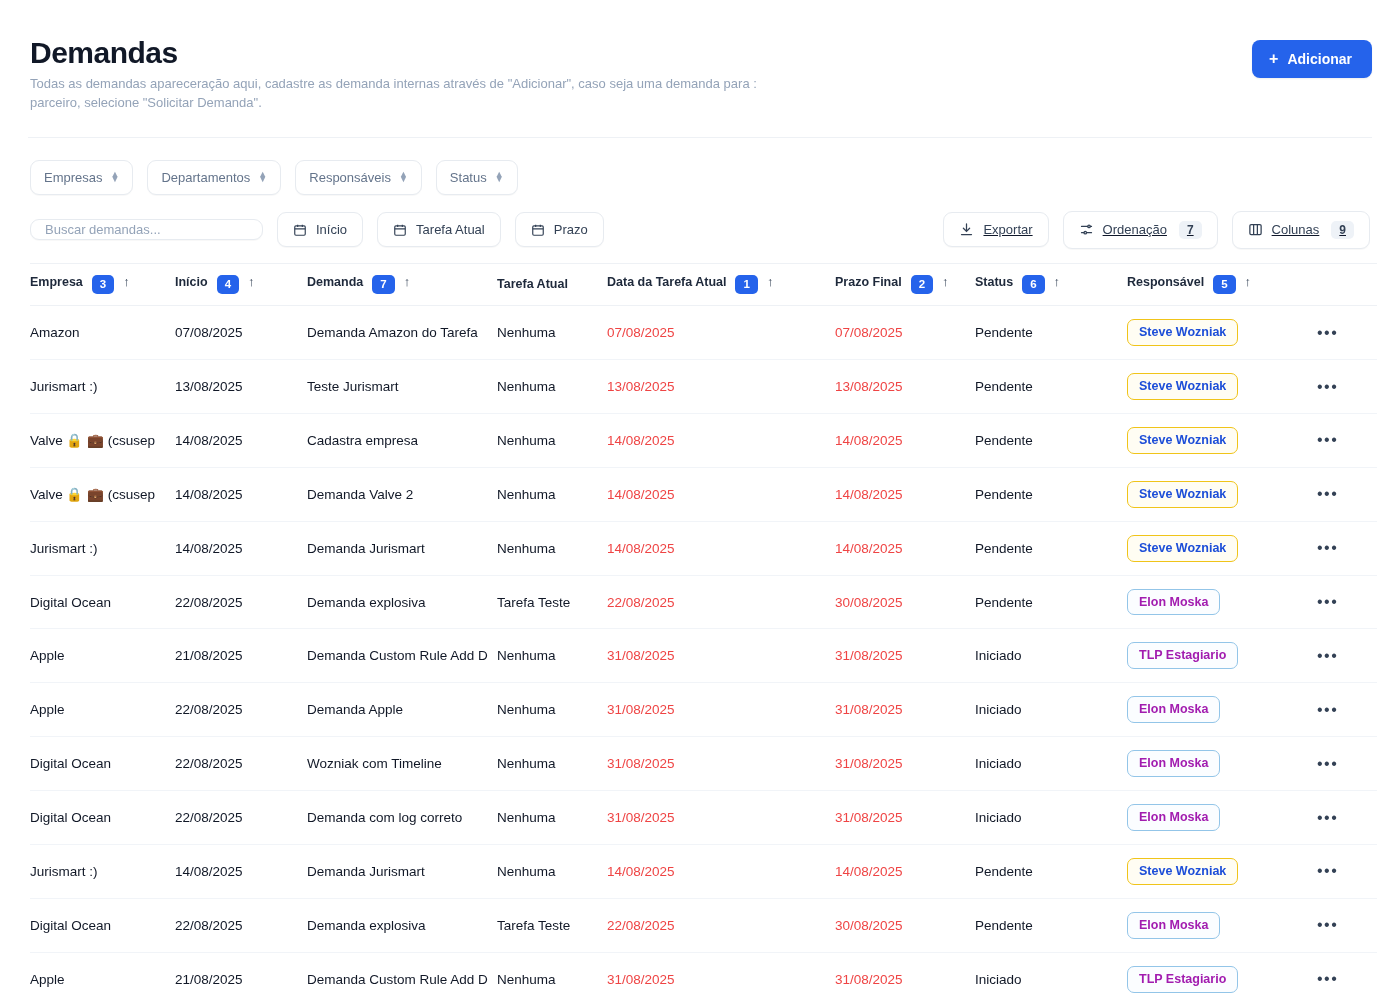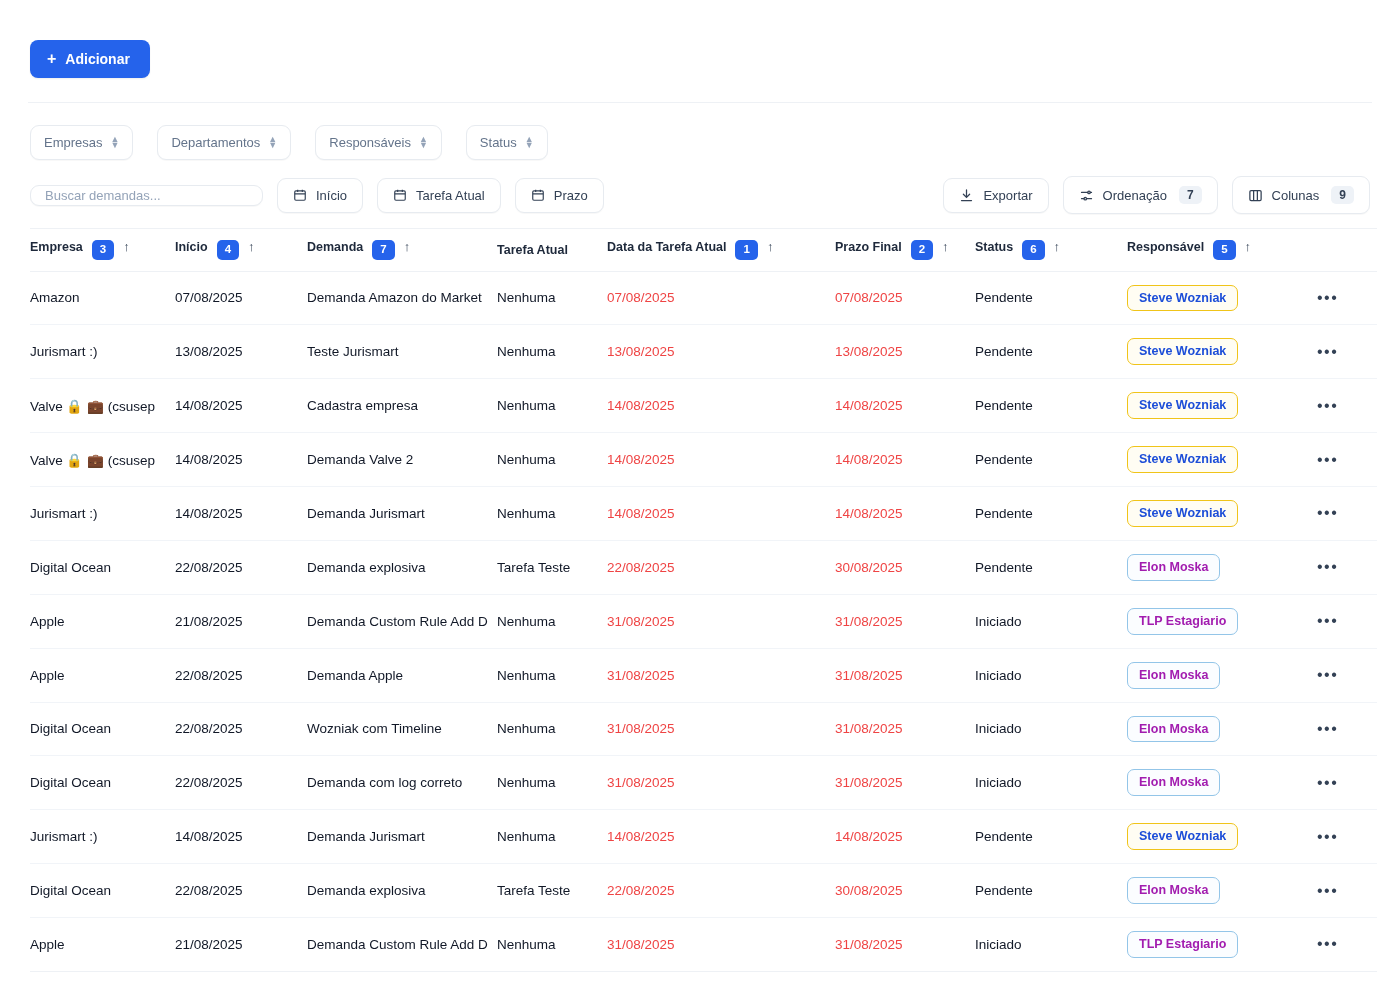--- a/index.html
+++ b/index.html
@@ -24,33 +24,33 @@
   .add-btn { display: inline-flex; align-items: center; gap: 9px;
              background: #2563eb; color: #fff; border: none; border-radius: 8px;
              padding: 11px 20px 11px 17px; font-size: 14px; font-weight: 600;
              font-family: inherit; cursor: pointer; margin-top: 4px;
              box-shadow: 0 1px 2px rgba(0,0,0,.07); }
   .add-btn .plus { font-size: 16px; font-weight: 700; line-height: 1; }
 
   .divider { height: 1px; background: #eef1f5; margin: 24px 0 0 0; }
 
   
-  .filters { display: flex; gap: 24px; padding: 22px 2px 0 2px; }
+  .filters { display: flex; gap: 14px; padding: 22px 2px 0 2px; }
   .chip { display: inline-flex; align-items: center; gap: 8px;
           background: #fff; border: 1px solid #e7ebf0; border-radius: 9px;
           padding: 9px 13px; font-size: 13px; color: #64748b; cursor: pointer;
           box-shadow: 0 1px 1px rgba(16,24,40,.03); white-space: nowrap; }
   .updown { display: inline-flex; flex-direction: column; line-height: .62;
             font-size: 9px; color: #94a3b8; }
 
   
   .toolrow { display: flex; align-items: center; justify-content: space-between;
              padding: 16px 2px 0 2px; }
   .toolrow-left { display: flex; align-items: center; gap: 14px; }
-  .toolrow-right { display: flex; align-items: center; gap: 14px; }
+  .toolrow-right { display: flex; align-items: center; gap: 14px; text-decoration: underline; }
   .search { width: 233px; border: 1px solid #e7ebf0; border-radius: 9px;
             padding: 2px 14px; font-size: 13px; color: #475569; background: #fff;
             font-family: inherit; box-shadow: 0 1px 1px rgba(16,24,40,.03); }
   .search::placeholder { color: #94a3b8; }
   .tbtn { display: inline-flex; align-items: center; gap: 9px; background: #fff;
           border: 1px solid #e7ebf0; border-radius: 9px; padding: 9px 15px;
           font-size: 13px; color: #334155; cursor: pointer; white-space: nowrap;
           box-shadow: 0 1px 1px rgba(16,24,40,.03); font-family: inherit; }
   .count-badge { background: #eef2f7; color: #334155; border-radius: 5px;
                  font-size: 12px; font-weight: 600; padding: 2px 8px; margin-left: 3px; }
@@ -90,20 +90,27 @@
 
   td.c-dem-cell { max-width: 190px; }
   td.c-emp-cell { max-width: 145px; }
 </style>
 </head>
 <body>
 
 <div class="page">
 
   <div class="header">
+    <div>
+      <h1 class="title">Demandas</h1>
+      <p class="subtitle">
+        <span>Todas as demandas apareceração aqui, cadastre as demanda internas através de "Adicionar", caso seja uma demanda para :</span>
+        <span class="l2">parceiro, selecione "Solicitar Demanda".</span>
+      </p>
+    </div>
     <button class="add-btn">
       <span class="plus">+</span>
       <span>Adicionar</span>
     </button>
   </div>
 
   <div class="divider"></div>
 
   <div class="filters">
     <div class="chip">
@@ -270,21 +277,21 @@
             <span class="sort-arrow">↑</span>
           </div>
             </th>
           <th></th>
         </tr>
       </thead>
       <tbody id="tbody">
           <tr>
             <td class="c-emp-cell">Amazon</td>
             <td>07/08/2025</td>
-            <td class="c-dem-cell">Demanda Amazon do Market</td>
+            <td class="c-dem-cell">Demanda Amazon do Tarefa</td>
             <td>Nenhuma</td>
             <td class="date-red">07/08/2025</td>
             <td class="date-red">07/08/2025</td>
             <td>Pendente</td>
             <td><span class="pill yellow">Steve Wozniak</span></td>
             <td><span class="dots">•••</span></td>
           </tr>
           <tr>
             <td class="c-emp-cell">Jurismart :)</td>
             <td>13/08/2025</td>

